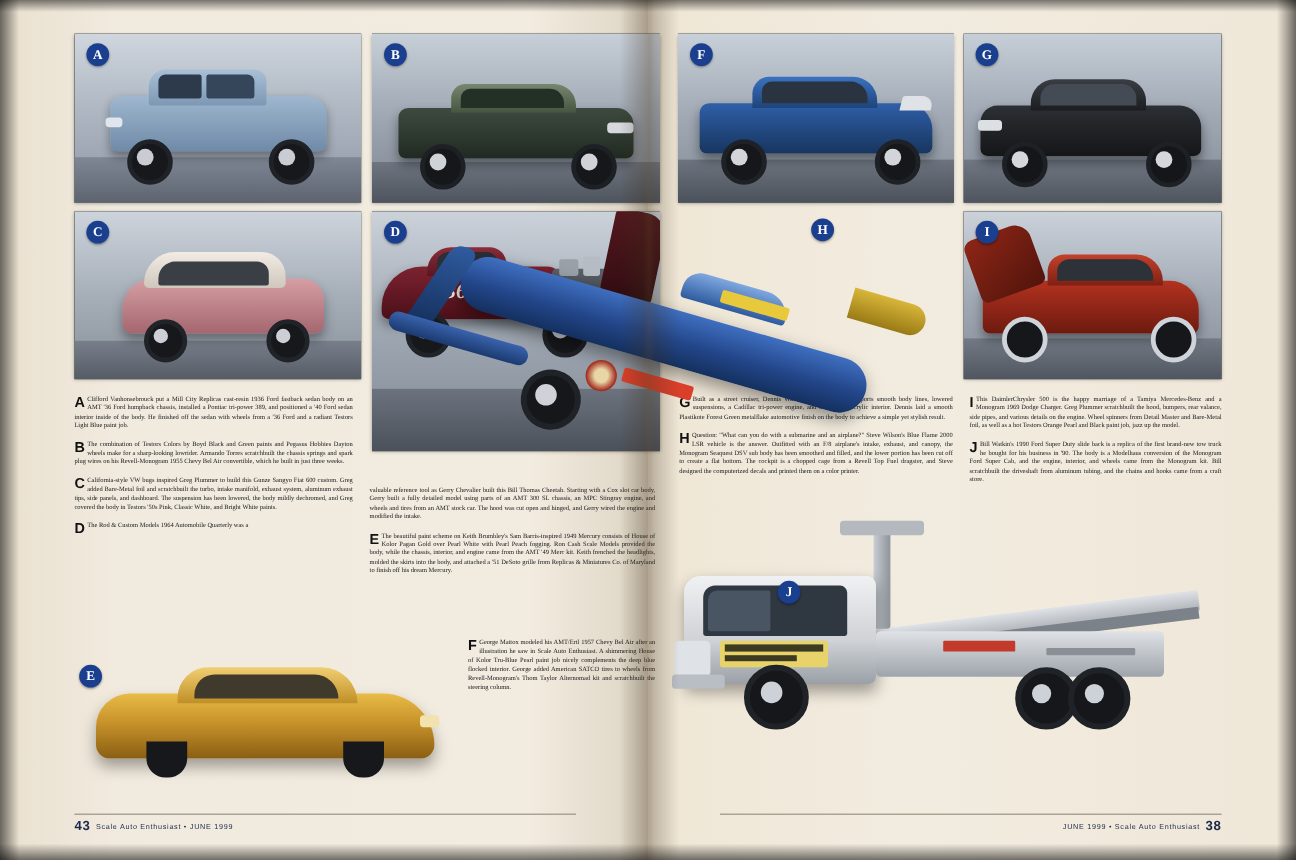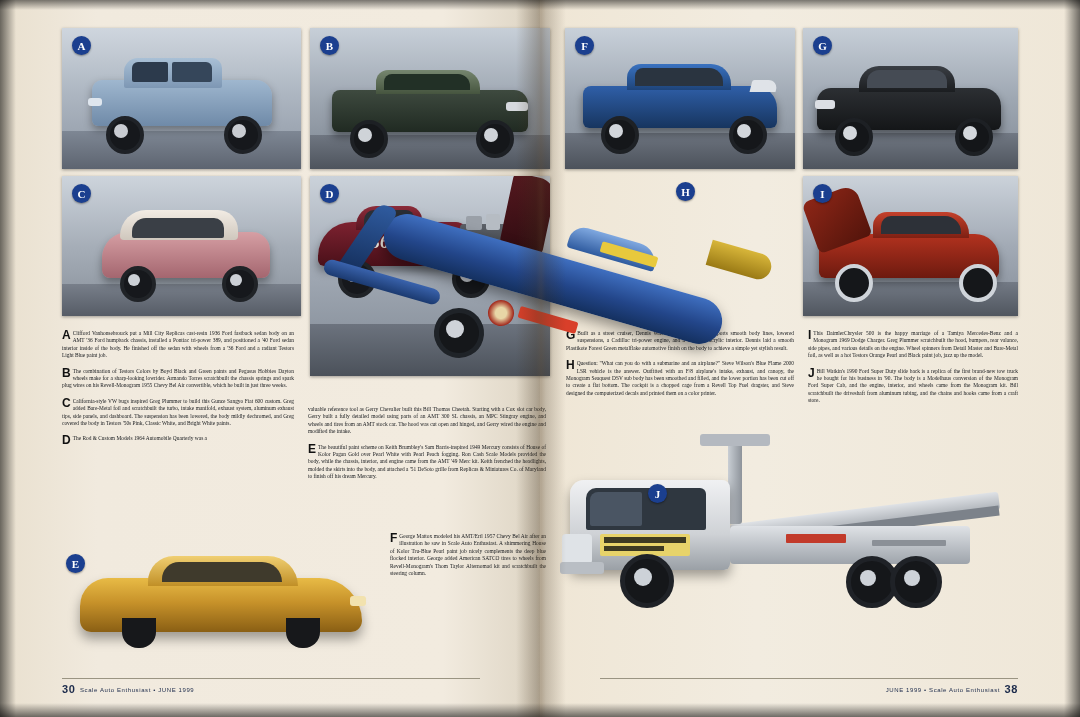--- a/index.html
+++ b/index.html
@@ -307,21 +307,21 @@
     </div>
     <div class="para">
       <span class="dropcap">J</span><span>Bill Watkin's 1990 Ford Super Duty slide back is a replica of the first brand-new tow truck he bought for his business in '90. The body is a Modelhaus conversion of the Monogram Ford Super Cab, and the engine, interior, and wheels came from the Monogram kit. Bill scratchbuilt the driveshaft from aluminum tubing, and the chains and hooks came from a craft store.</span>
     </div>
   </div>
 
   <div class="rule" style="left:62px;bottom:38px;width:418px;"></div>
   <div class="rule" style="right:62px;bottom:38px;width:418px;"></div>
 
   <div class="folio left">
-    <span class="num">30</span>
+    <span class="num">43</span>
     &nbsp;<span>Scale Auto Enthusiast  •  JUNE 1999</span>
   </div>
 
   <div class="folio right">
     <span>JUNE 1999  •  Scale Auto Enthusiast</span>&nbsp;
     <span class="num">38</span>
   </div>
 
   <div class="gutter"></div>
   <div class="edgeshadow l"></div>

